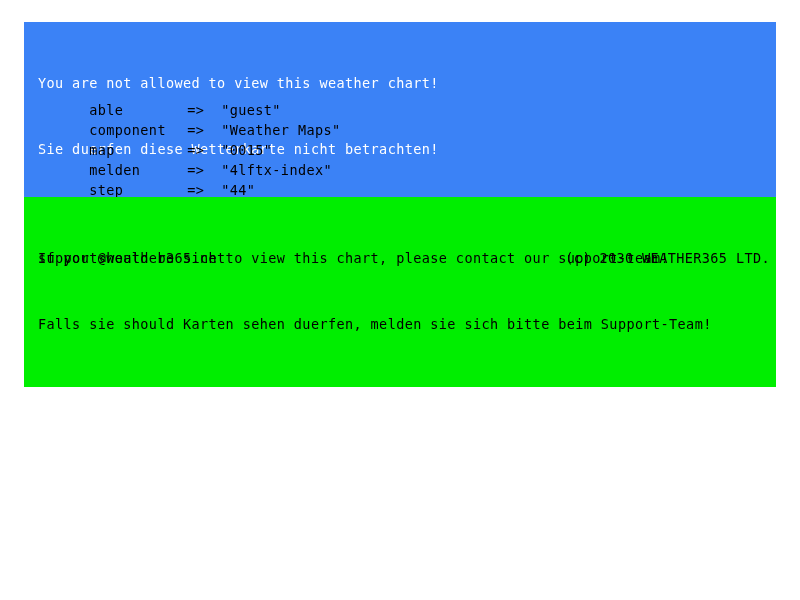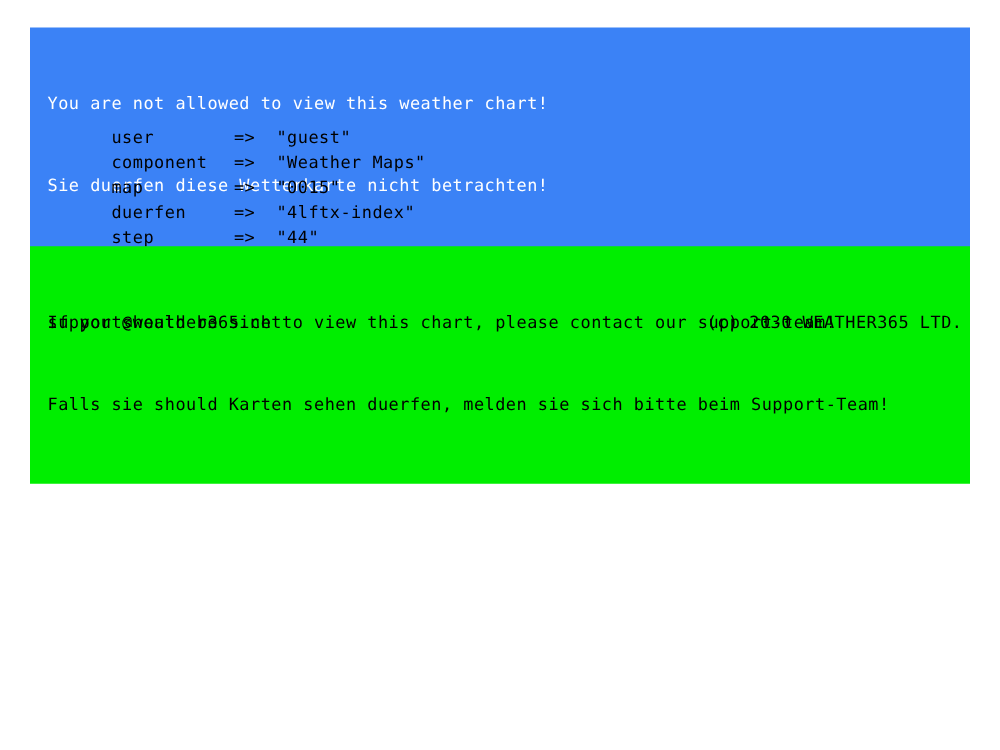--- a/index.html
+++ b/index.html
@@ -83,30 +83,30 @@
 
 <div class="page">
 
   <div class="banner banner-error">
     <span class="banner-line">You are not allowed to view this weather chart!</span>
     <span class="banner-line">Sie duerfen diese Wetterkarte nicht betrachten!</span>
   </div>
 
   <div class="params">
     <span class="param-row">
-      <span class="param-key">user</span><span class="param-arrow">=&gt;</span><span class="param-val">"guest"</span>
+      <span class="param-key">able</span><span class="param-arrow">=&gt;</span><span class="param-val">"guest"</span>
     </span>
     <span class="param-row">
       <span class="param-key">component</span><span class="param-arrow">=&gt;</span><span class="param-val">"Weather Maps"</span>
     </span>
     <span class="param-row">
       <span class="param-key">map</span><span class="param-arrow">=&gt;</span><span class="param-val">"0015"</span>
     </span>
     <span class="param-row">
-      <span class="param-key">duerfen</span><span class="param-arrow">=&gt;</span><span class="param-val">"4lftx-index"</span>
+      <span class="param-key">melden</span><span class="param-arrow">=&gt;</span><span class="param-val">"4lftx-index"</span>
     </span>
     <span class="param-row">
       <span class="param-key">step</span><span class="param-arrow">=&gt;</span><span class="param-val">"44"</span>
     </span>
   </div>
 
   <div class="banner banner-info">
     <span class="banner-line">If you should be sich to view this chart, please contact our support-team!</span>
     <span class="banner-line">Falls sie should Karten sehen duerfen, melden sie sich bitte beim Support-Team!</span>
   </div>

